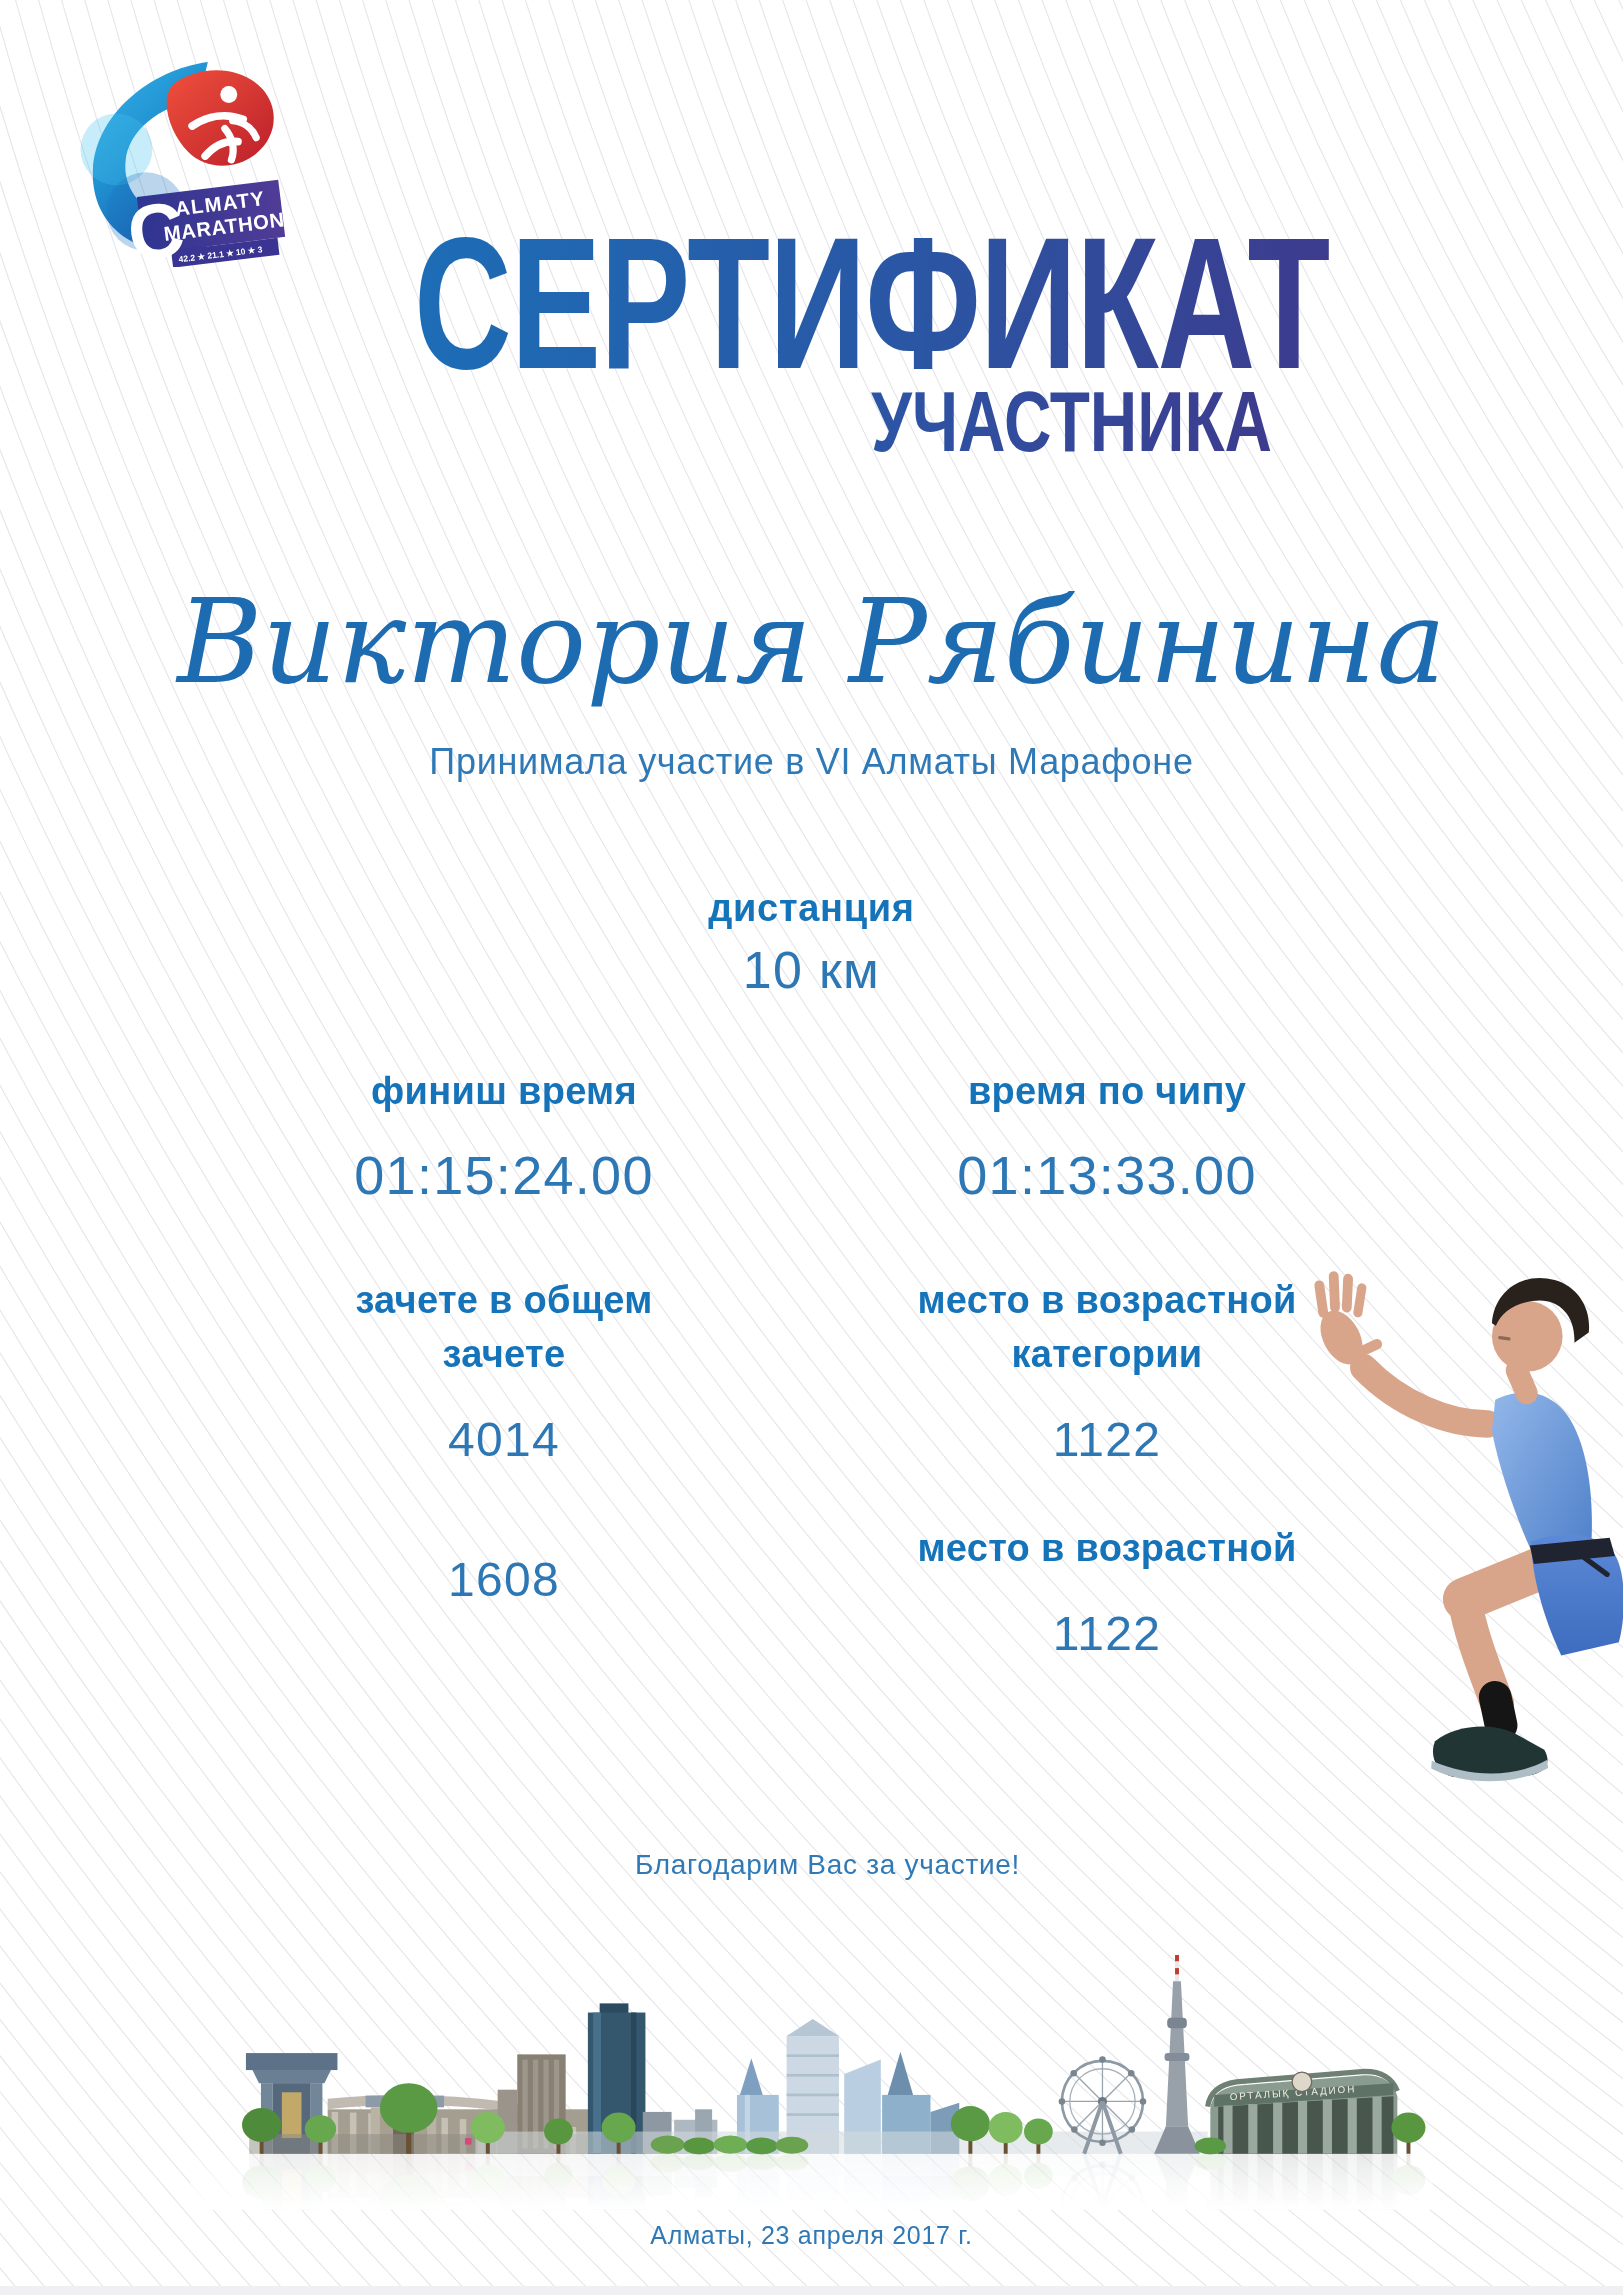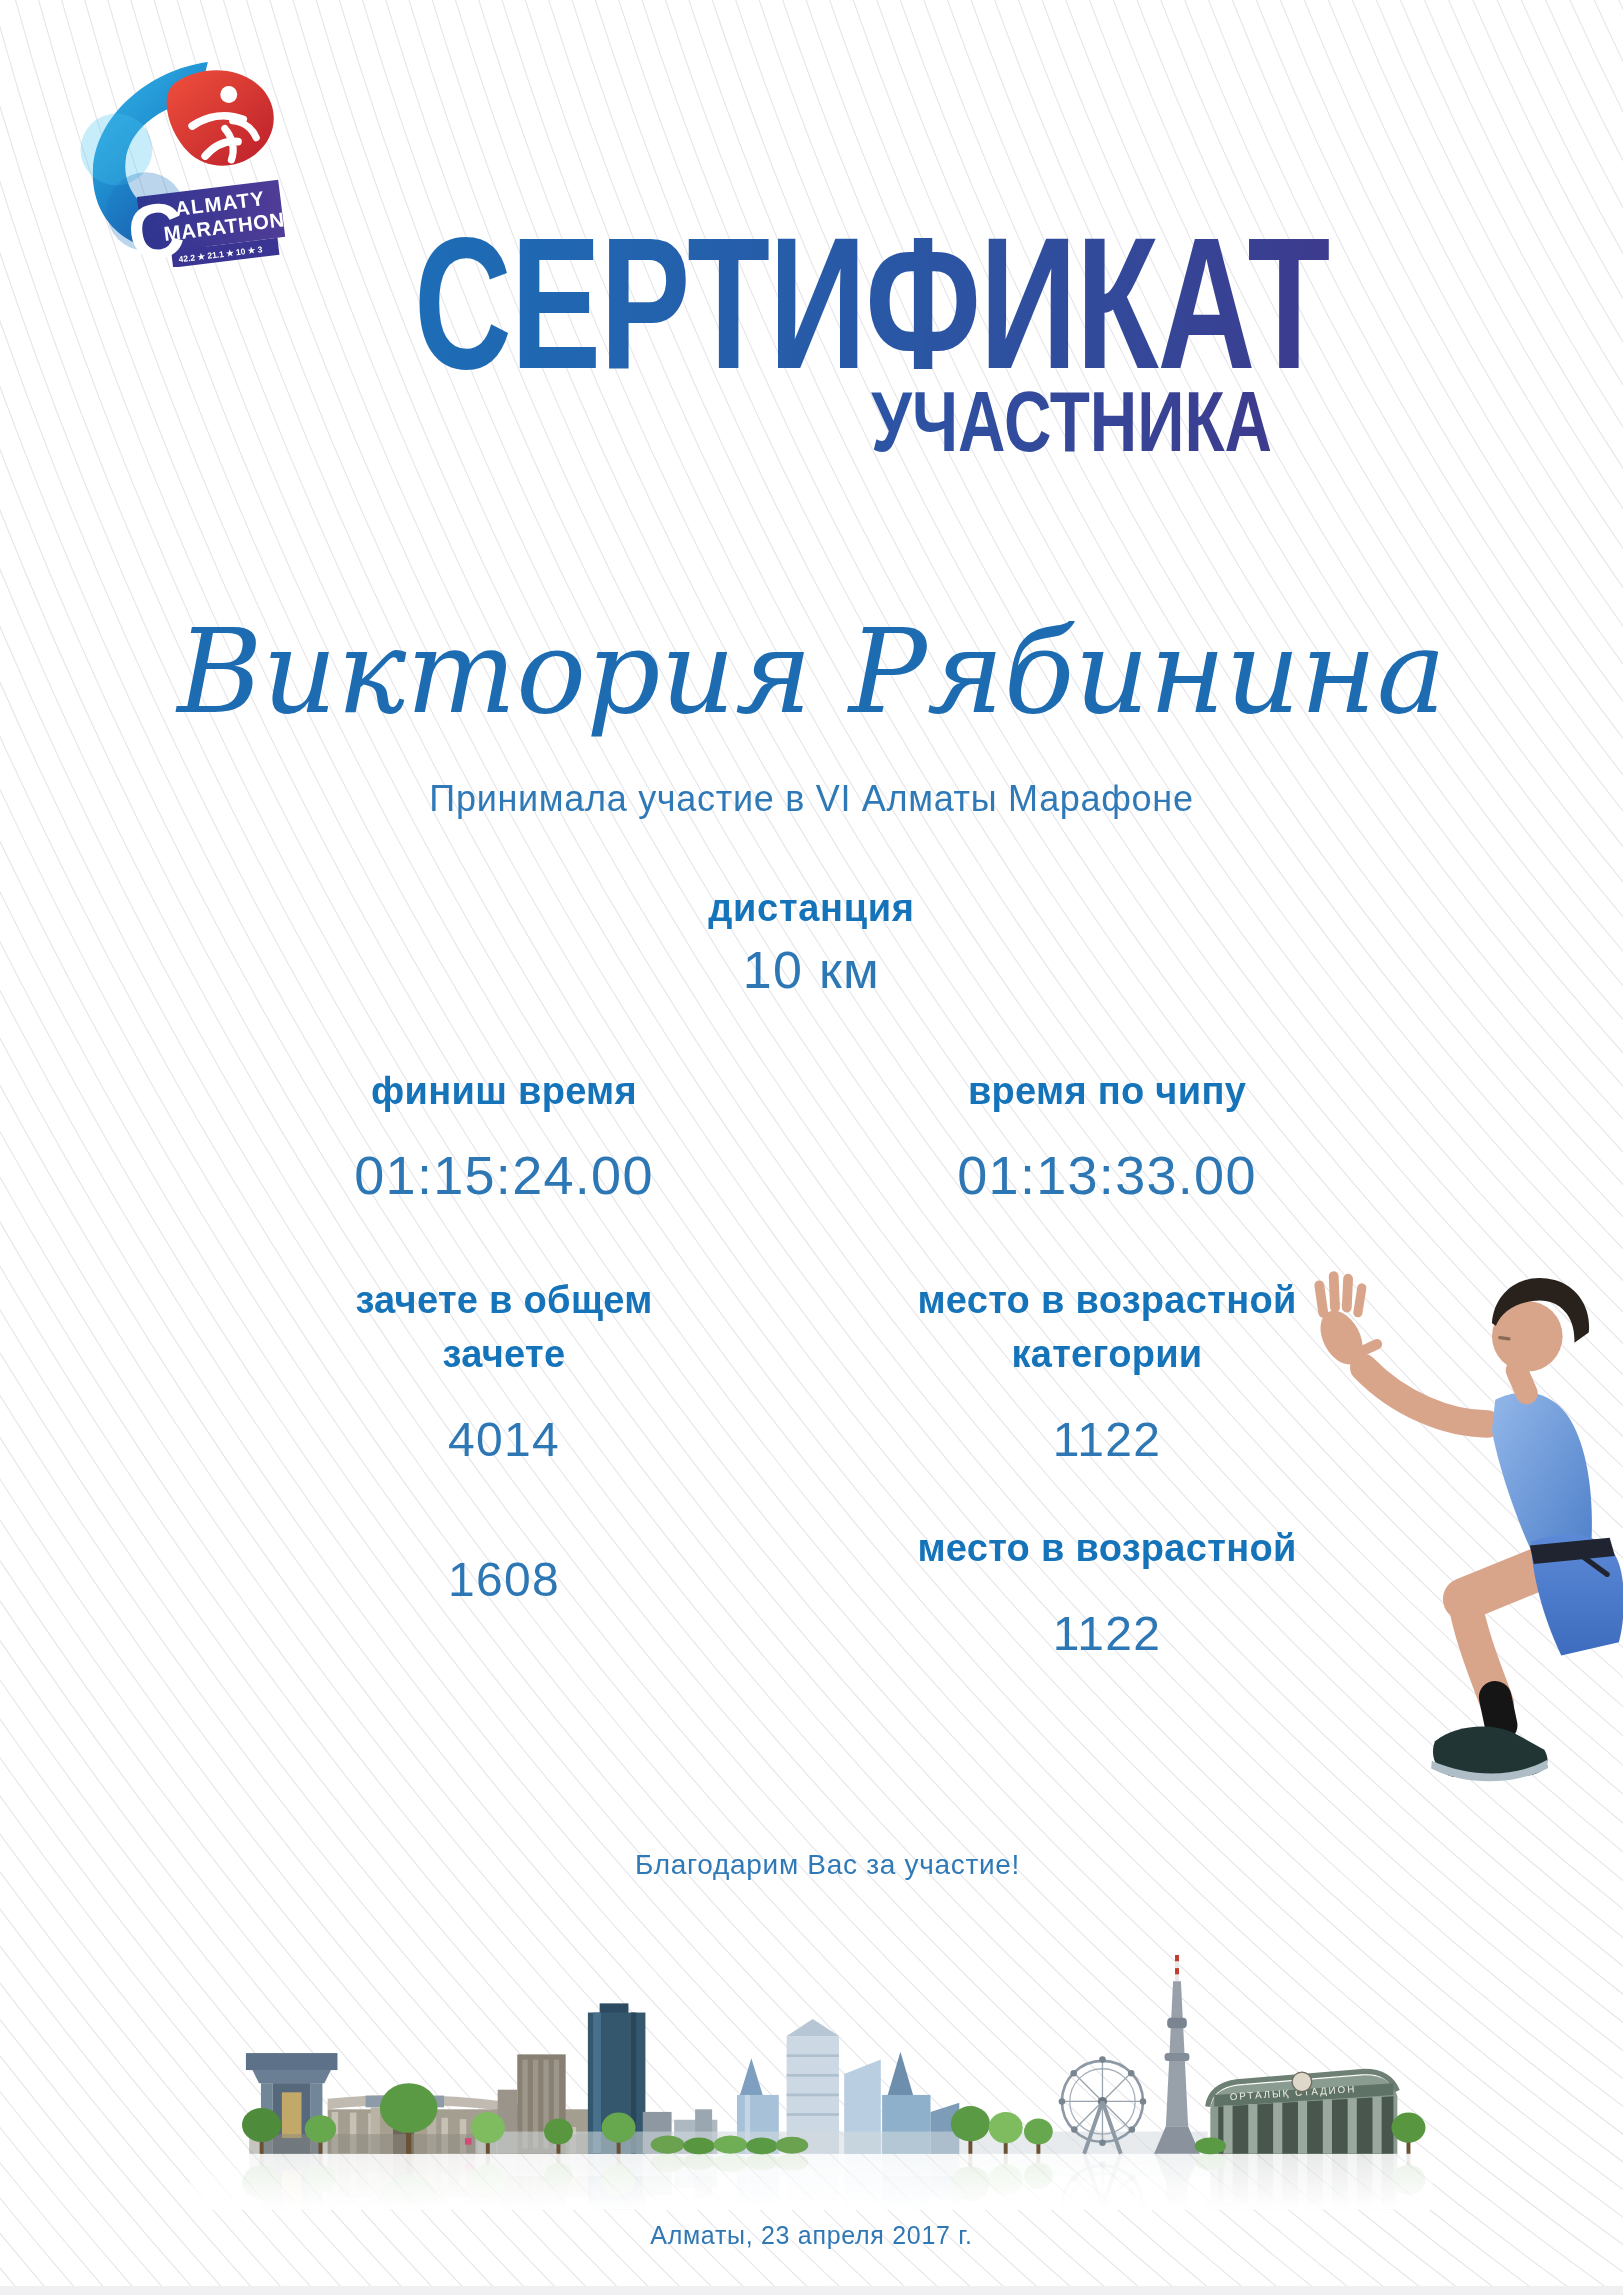--- a/index.html
+++ b/index.html
@@ -27,26 +27,26 @@
   .cert-subtitle{
     position:absolute;top:169px;right:0;
     font-size:73px;font-weight:700;line-height:1;
     transform:scale(0.9,1.18);transform-origin:top right;
     background:linear-gradient(90deg,#2c55a5 0%,#3d3b8e 100%);
     -webkit-background-clip:text;background-clip:text;color:transparent;
     white-space:nowrap;
   }
 
   .participant-name{
-    position:absolute;top:604px;left:0;width:100%;text-align:center;
+    position:absolute;top:574px;left:0;width:100%;text-align:center;
     font-family:"DejaVu Serif",serif;font-style:italic;
     font-size:116px;color:#1d6cb2;white-space:nowrap;
   }
   .participation{
-    position:absolute;top:778px;left:0;width:100%;text-align:center;
+    position:absolute;top:741px;left:0;width:100%;text-align:center;
     font-size:36px;font-weight:400;color:#2f79b7;letter-spacing:0.7px;
   }
 
   .dist-label{
     position:absolute;top:887px;left:0;width:100%;text-align:center;
     font-size:38px;font-weight:700;color:#1573b9;letter-spacing:0.7px;
   }
   .dist-value{
     position:absolute;top:940px;left:0;width:100%;text-align:center;
     font-size:52px;font-weight:400;color:#2d77b5;letter-spacing:1.3px;

